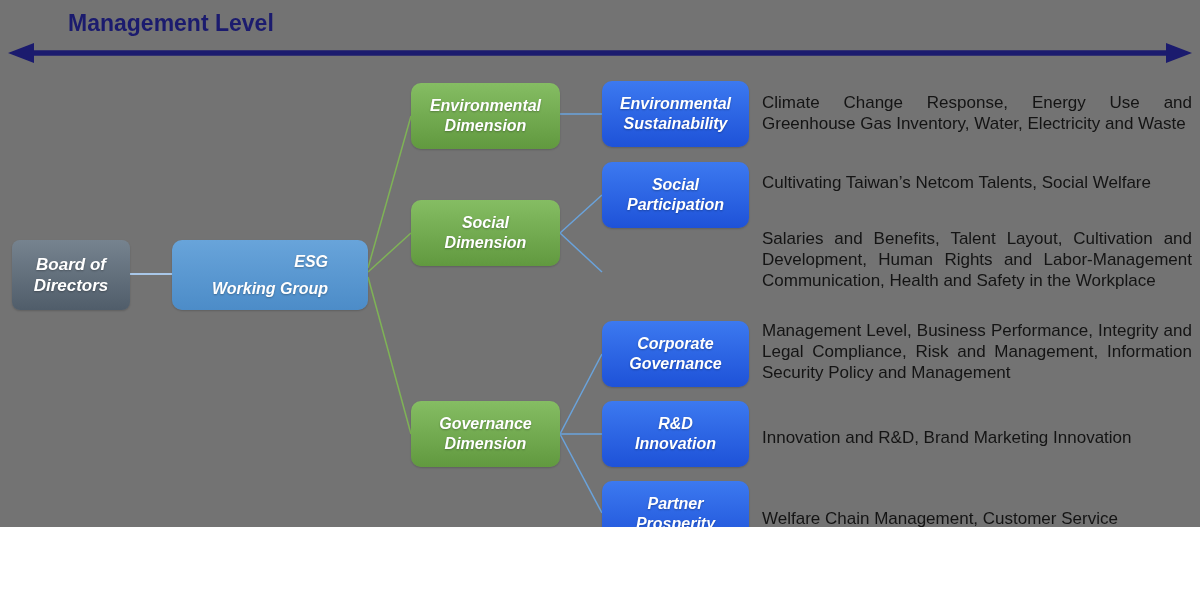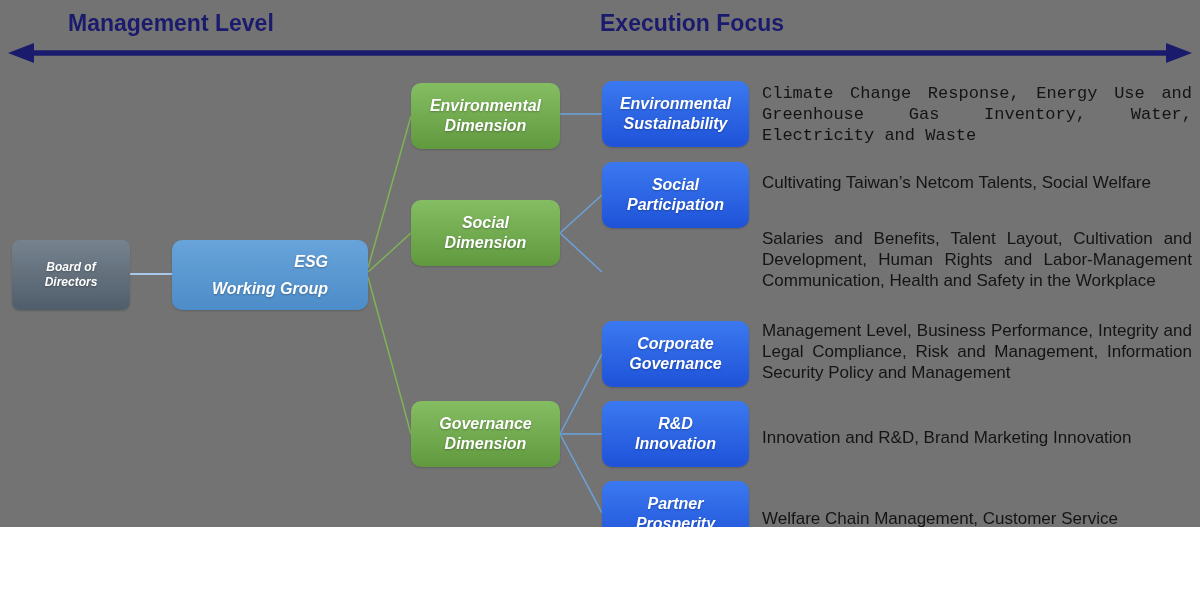--- a/index.html
+++ b/index.html
@@ -34,21 +34,21 @@
     display: flex;
     align-items: center;
     justify-content: center;
     text-align: center;
     white-space: pre-line;
     text-shadow: 0 1px 2px rgba(0,0,0,0.28);
     box-shadow: 0 1px 2px rgba(0,0,0,0.18);
     line-height: 1.25;
     font-style: italic;
   }
-  .box-gray  { background: linear-gradient(180deg, #76838f 0%, #505d6a 100%); font-size: 12px; border-radius: 8px; }
+  .box-gray  { background: linear-gradient(180deg, #76838f 0%, #505d6a 100%); font-size: 17px; border-radius: 8px; }
   .box-lightblue { background: linear-gradient(180deg, #68a4da 0%, #4c8cc8 100%); font-size: 16px; line-height: 1.7; text-align: right; }
   .box-green { background: linear-gradient(180deg, #85bd63 0%, #61993f 100%); font-size: 16px; }
   .box-blue  { background: linear-gradient(180deg, #3c79f0 0%, #1e52d8 100%); font-size: 16px; }
   .desc {
     position: absolute;
     left: 762px;
     width: 430px;
     font-size: 17px;
     line-height: 21px;
     color: #141414;
@@ -74,21 +74,20 @@
 
     <line x1="560" y1="114" x2="602" y2="114" stroke-width="1.5" stroke="#6aa3dc"></line>
     <line x1="560" y1="233" x2="602" y2="195" stroke-width="1.5" stroke="#6aa3dc"></line>
     <line x1="560" y1="233" x2="602" y2="272" stroke-width="1.5" stroke="#6aa3dc"></line>
     <line x1="560" y1="434" x2="602" y2="354" stroke-width="1.5" stroke="#6aa3dc"></line>
     <line x1="560" y1="434" x2="602" y2="434" stroke-width="1.5" stroke="#6aa3dc"></line>
     <line x1="560" y1="434" x2="602" y2="513" stroke-width="1.5" stroke="#6aa3dc"></line>
   </svg>
 
   <div class="header-label" style="left:68px; top:10px;">Management Level</div>
-  <div class="header-label" style="left:600px; top:10px;">Execution Focus</div>
 
   <div class="box box-gray" style="left:12px; top:240px; width:118px; height:70px;">Board of
 Directors</div>
   <div class="box box-lightblue" style="left:172px; top:240px; width:196px; height:70px;">ESG
 Working Group</div>
 
   <div class="box box-green" style="left:411px; top:83px; width:149px; height:66px;">Environmental
 Dimension</div>
   <div class="box box-green" style="left:411px; top:200px; width:149px; height:66px;">Social
 Dimension</div>
@@ -99,20 +98,20 @@
 Sustainability</div>
   <div class="box box-blue" style="left:602px; top:162px; width:147px; height:66px;">Social
 Participation</div>
   <div class="box box-blue" style="left:602px; top:321px; width:147px; height:66px;">Corporate
 Governance</div>
   <div class="box box-blue" style="left:602px; top:401px; width:147px; height:66px;">R&amp;D
 Innovation</div>
   <div class="box box-blue" style="left:602px; top:481px; width:147px; height:66px;">Partner
 Prosperity</div>
 
-  <div class="desc" style="top:83px;font-family:Liberation Mono, monospace;">Climate Change Response, Energy Use and Greenhouse Gas Inventory, Water, Electricity and Waste</div>
+  <div class="desc" style="top:92px;">Climate Change Response, Energy Use and Greenhouse Gas Inventory, Water, Electricity and Waste</div>
   <div class="desc" style="top:172px;">Cultivating Taiwan’s Netcom Talents, Social Welfare</div>
   <div class="desc" style="top:320px;">Management Level, Business Performance, Integrity and Legal Compliance, Risk and Management, Information Security Policy and Management</div>
   <div class="desc" style="top:228px;">Salaries and Benefits, Talent Layout, Cultivation and Development, Human Rights and Labor-Management Communication, Health and Safety in the Workplace</div>
   <div class="desc" style="top:427px;">Innovation and R&amp;D, Brand Marketing Innovation</div>
   <div class="desc" style="top:508px;">Welfare Chain Management, Customer Service</div>
 
 </div>
 
 </body></html>

